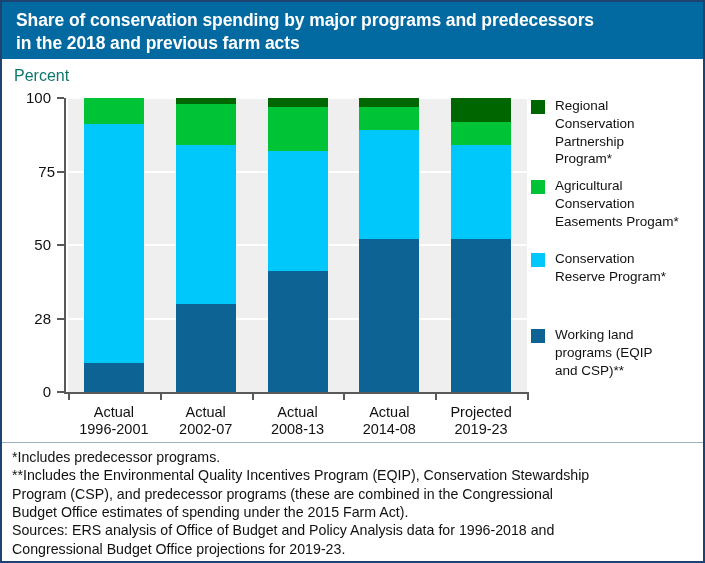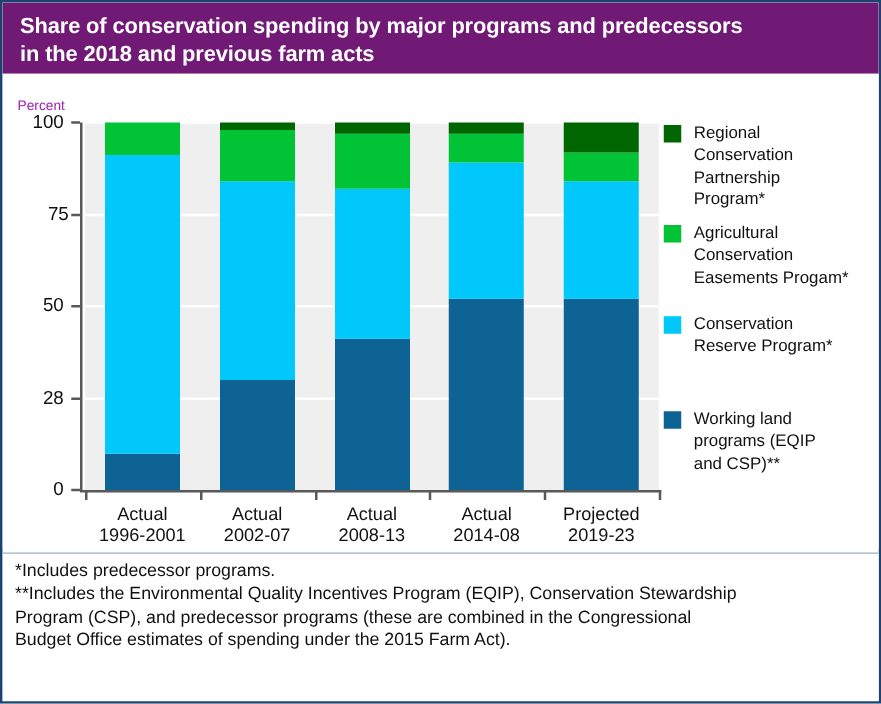--- a/index.html
+++ b/index.html
@@ -13,40 +13,40 @@
     position: relative;
     width: 705px; height: 563px;
     background: #ffffff;
     border: 2px solid #1d4371;
     overflow: hidden;
   }
   
   #title-band {
     position: absolute; left: 0; top: 0;
     width: 701px; height: 57px;
-    background: #701a75;
+    background: #0369a1;
     padding: 7px 10px 0 14px;
   }
   #title-text {
     color: #ffffff;
     font-size: 17.5px;
     font-weight: bold;
     line-height: 1.30;
     letter-spacing: -0.1px;
     white-space: pre-line;
   }
   
   #chart-panel {
     position: absolute; left: 0; top: 57px;
     width: 701px; height: 381px;
     background: #ffffff;
   }
   #axis-unit-label {
-    position: absolute; left: 12px; top: 20px;
-    font-size: 11px; color: #a21caf;
+    position: absolute; left: 12px; top: 8px;
+    font-size: 16px; color: #0f766e;
   }
   
   #plot {
     position: absolute;
     left: 66px; top: 39px;
     width: 459px; height: 294px;
     background: #efefef;
   }
   .gridline {
     position: absolute; left: 0; width: 100%;
@@ -233,15 +233,17 @@
 and CSP)**</span>
         </div>
       </div>
   </div>
 
   <div id="notes">
       <div class="note-line">*Includes predecessor programs.</div>
       <div class="note-line">**Includes the Environmental Quality Incentives Program (EQIP), Conservation Stewardship
 Program (CSP), and predecessor programs (these are combined in the Congressional
 Budget Office estimates of spending under the 2015 Farm Act).</div>
+      <div class="note-line">Sources: ERS analysis of Office of Budget and Policy Analysis data for 1996-2018 and
+Congressional Budget Office projections for 2019-23.</div>
     </div>
 
 </div>
 
 </body></html>

